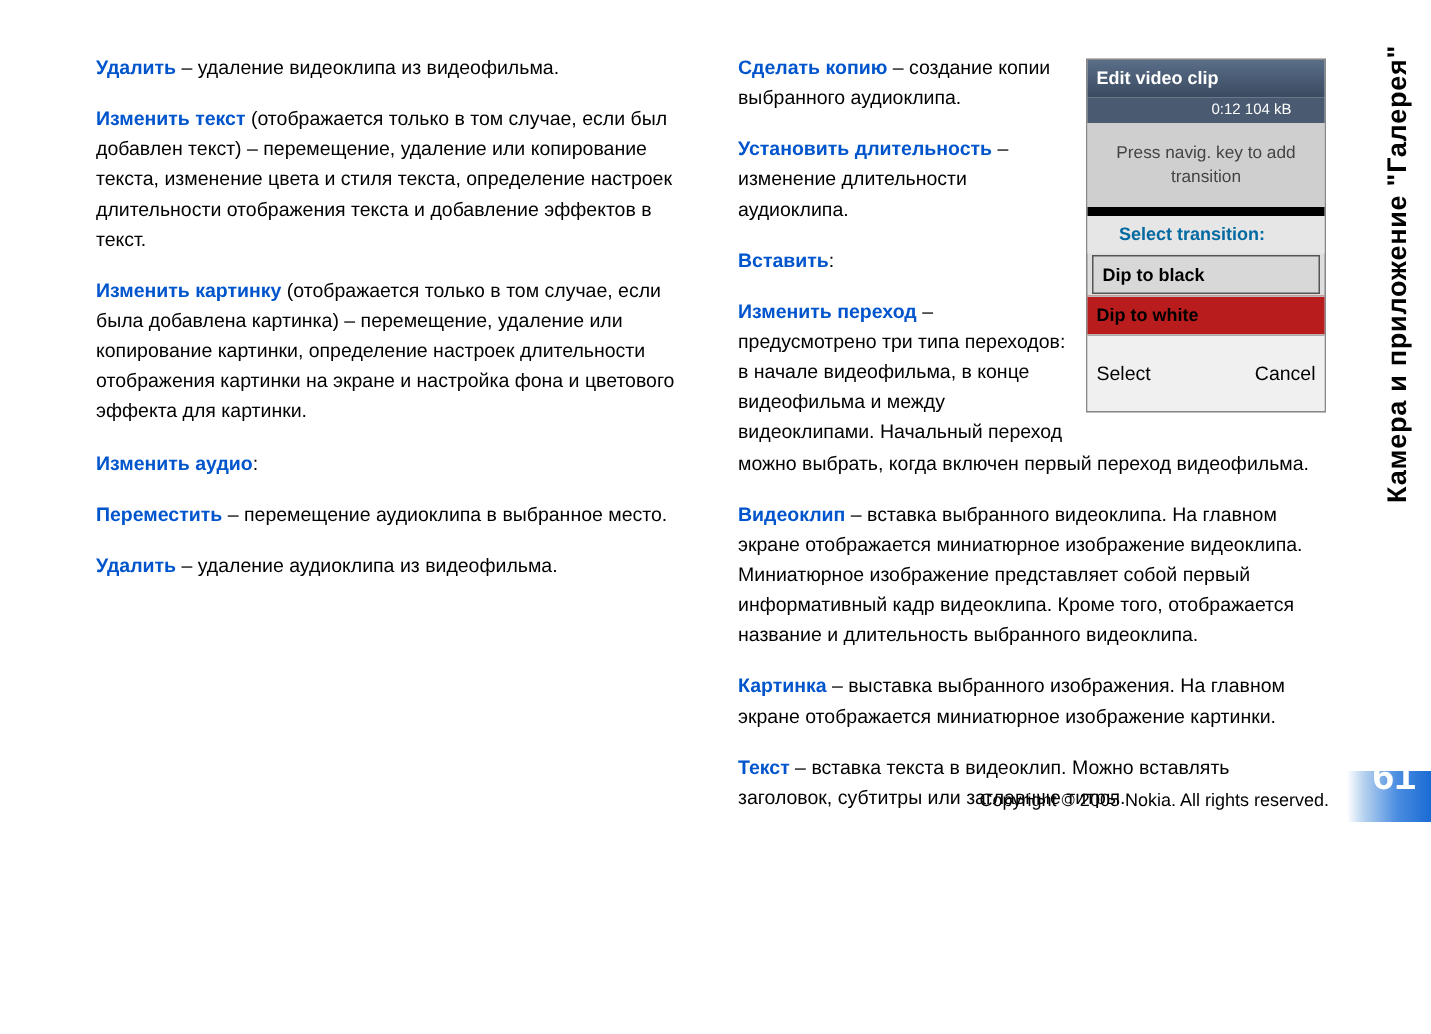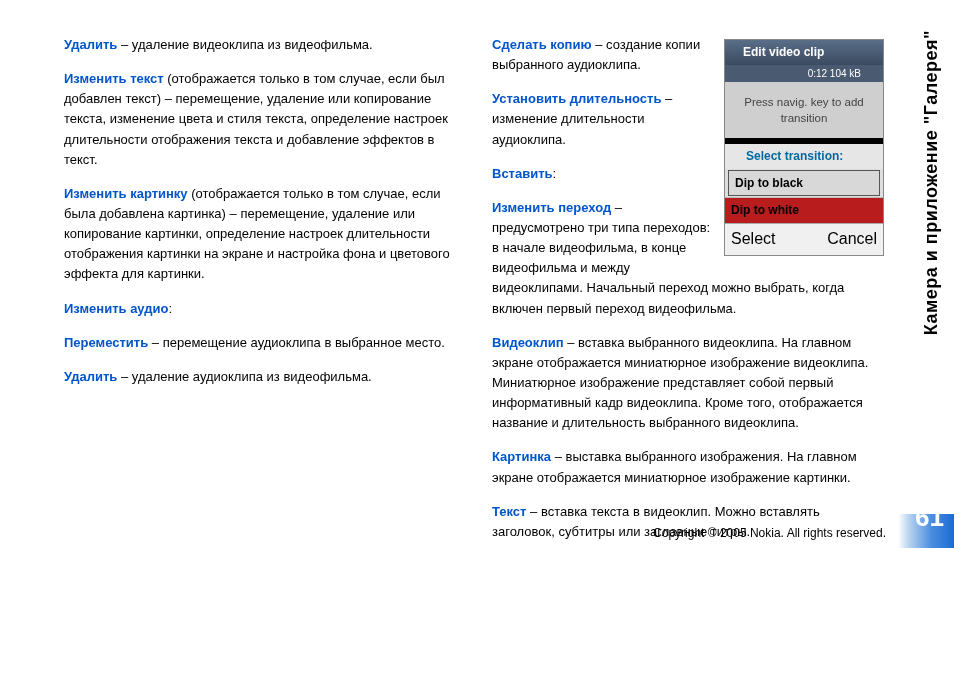--- a/index.html
+++ b/index.html
@@ -34,21 +34,21 @@
     float: right;
     width: 160px;
     margin: 4px 0 8px 10px;
     border: 1px solid #888;
     background: #dedede;
     font-size: 12px;
   }
   .phone-header {
     background: linear-gradient(#5a6e88, #3a4a60);
     color: #fff;
-    padding: 3px 18px;
+    padding: 3px 6px;
     font-weight: bold;
     font-size: 12px;
   }
   .phone-sub {
     background: #4a5a70;
     color: #fff;
     font-size: 10px;
     text-align: right;
     padding: 1px 22px;
   }
@@ -77,23 +77,23 @@
   }
   .phone-option.sel {
     border: 1px solid #555;
     margin: 1px 3px;
     background: #d8d8d8;
   }
   .phone-soft {
     display: flex;
     justify-content: space-between;
     background: #f0f0f0;
-    padding: 3px 6px;
+    padding: 15px 6px;
     border-top: 1px solid #aaa;
-    font-size: 16px;
+    font-size: 13px;
   }
   .side-tab {
     position: absolute;
     right: 12px;
     top: 30px;
     writing-mode: vertical-rl;
     transform: rotate(180deg);
     font-weight: bold;
     font-size: 18px;
     color: #000;

